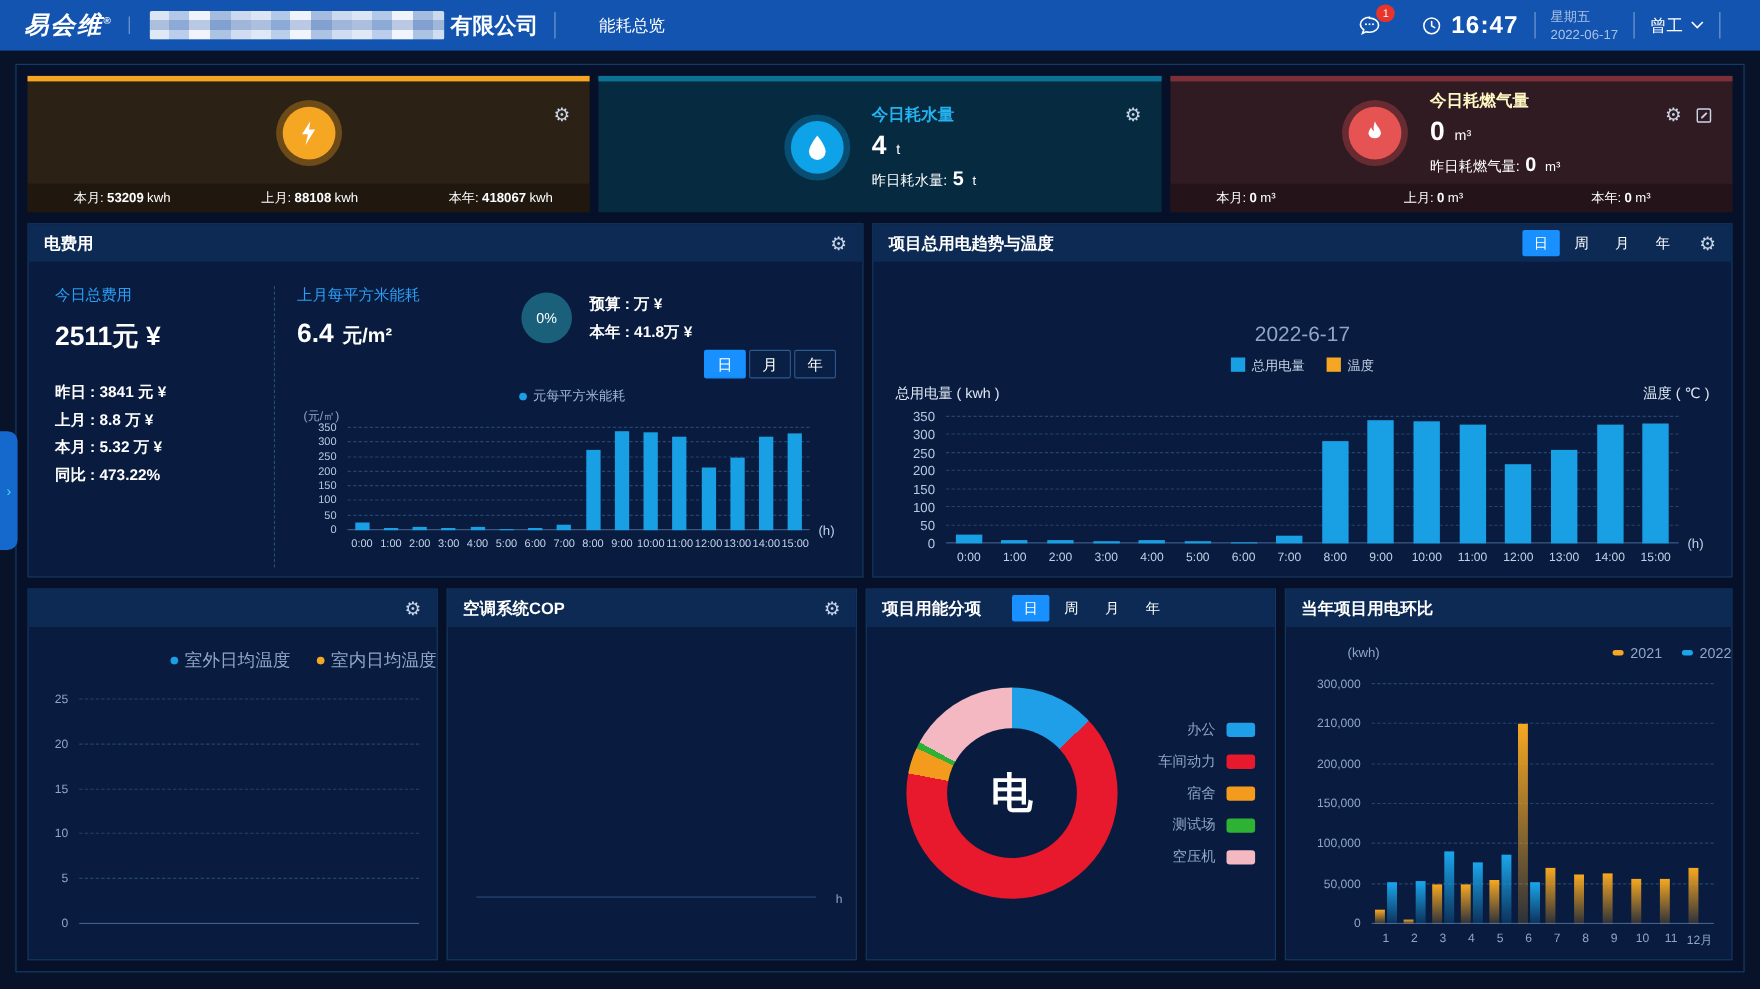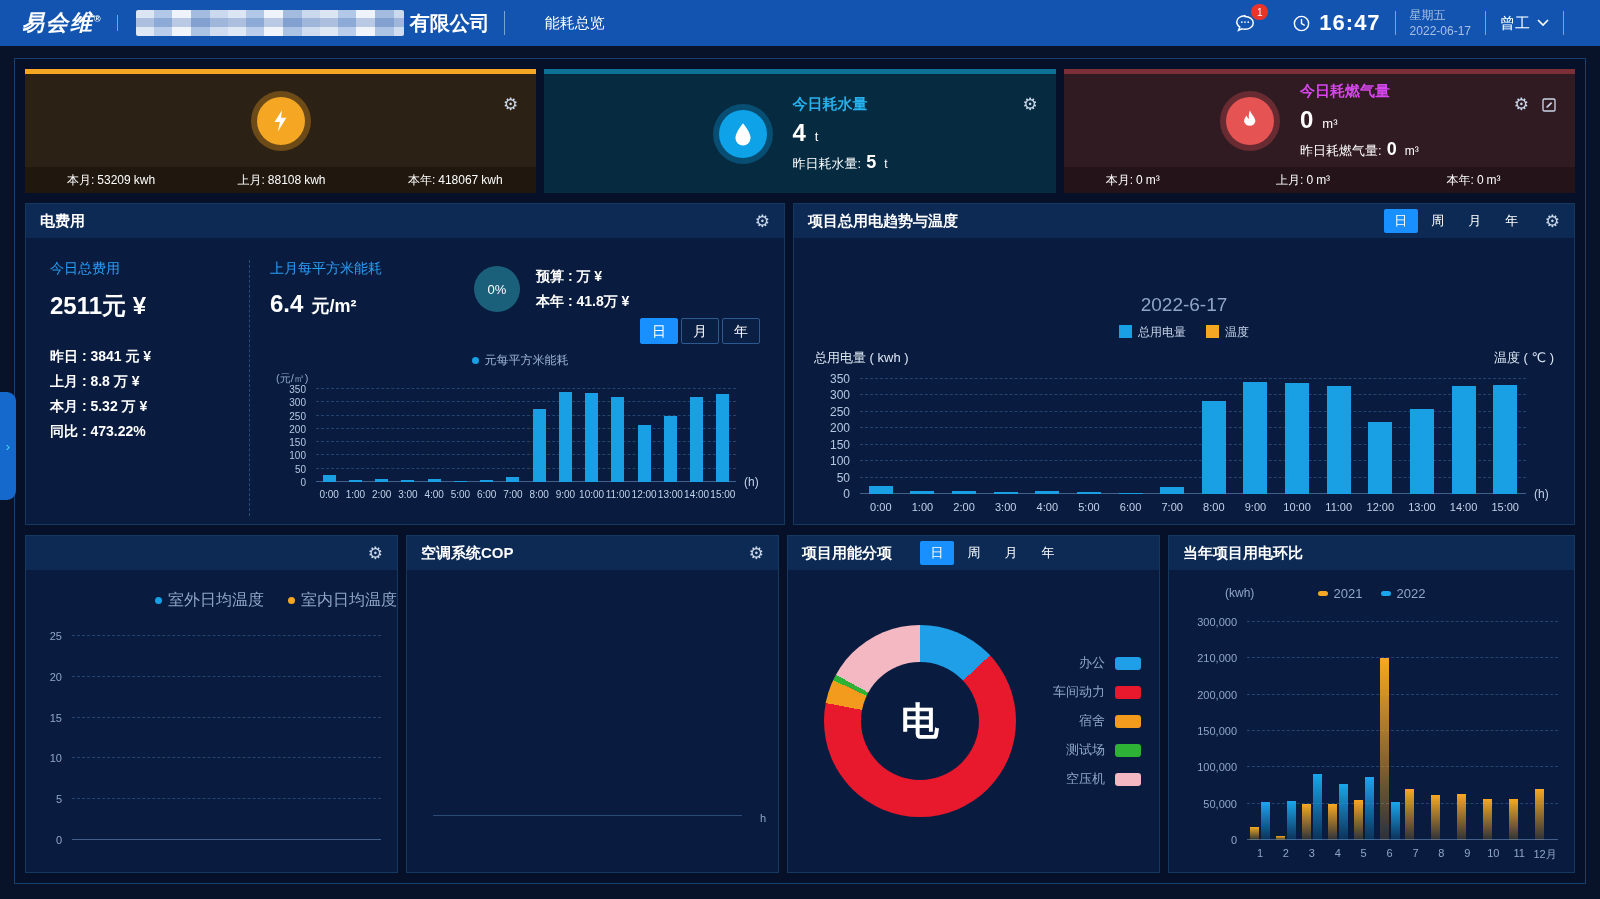--- a/index.html
+++ b/index.html
@@ -44,29 +44,29 @@
   .kpi-water .icon-ring{background:rgba(14,162,232,.30);}
   .kpi-gas .icon-ring{background:rgba(229,83,83,.30);}
   .icon-core{width:48px;height:48px;border-radius:50%;display:flex;align-items:center;justify-content:center;}
   .kpi-elec .icon-core{background:#f5a623;}
   .kpi-water .icon-core{background:#0ea2e8;}
   .kpi-gas .icon-core{background:#e55353;}
   .icon-core svg{width:26px;height:26px;}
   .kpi-title{font-size:15px;font-weight:bold;margin-bottom:5px;}
   .kpi-elec .kpi-title{color:#f5a623;}
   .kpi-water .kpi-title{color:#25b2f0;}
-  .kpi-gas .kpi-title{color:#d946ef;}
+  .kpi-gas .kpi-title{color:#fef9c3;}
   .kpi-value{font-size:24px;font-weight:bold;}
   .kpi-unit{font-size:13px;margin-left:9px;font-weight:normal;}
   .kpi-yline{font-size:13px;margin-top:5px;}
   .kpi-yval{font-size:18px;font-weight:bold;margin:0 5px;}
   .kpi-yunit{font-size:12px;margin-left:3px;}
   .kpi-stats{flex:0 0 26px;background:rgba(0,0,0,.25);display:flex;align-items:center;font-size:12px;}
   .kpi-stats .stat{flex:1;padding-left:42px;white-space:nowrap;}
-  .kpi-stats .sv{font-weight:normal;margin:0 3px;}
+  .kpi-stats .sv{font-weight:bold;margin:0 3px;}
   .card-icons{position:absolute;top:22px;right:18px;display:flex;gap:12px;color:#c9d6e8;align-items:center;}
   .gear{font-size:17px;color:#c9d6e8;cursor:pointer;line-height:1;}
   .edit-ic svg{width:16px;height:16px;display:block;}
 
   
   .panel{background:#091c3f;border:1px solid #14395f;display:flex;flex-direction:column;min-width:0;}
   .panel-hd{flex:0 0 34px;background:#0c2a54;display:flex;align-items:center;padding:0 14px;font-size:15px;font-weight:bold;}
   .panel-bd{flex:1;position:relative;min-height:0;display:flex;flex-direction:column;}
   .panel-hd .gear{margin-left:16px;}
   .panel-hd .gear.push{margin-left:auto;}
@@ -137,21 +137,21 @@
 
   
   .donut{position:absolute;width:192px;height:192px;border-radius:50%;left:36px;top:50%;transform:translateY(-50%);}
   .donut-hole{position:absolute;inset:37px;background:#091c3f;border-radius:50%;display:flex;align-items:center;justify-content:center;font-size:38px;font-weight:bold;}
   .dlegend{position:absolute;right:18px;top:50%;transform:translateY(-50%);display:flex;flex-direction:column;gap:11px;}
   .dlegend .drow{display:flex;align-items:center;justify-content:flex-end;gap:10px;font-size:13px;color:#8fa6c8;}
   .swatch{width:26px;height:13px;border-radius:3px;flex:0 0 26px;}
 
   
   .kwh-lab{position:absolute;left:56px;top:16px;font-size:12px;color:#8fa6c8;}
-  .yoy-legend{position:absolute;top:16px;left:0;right:0;display:flex;justify-content:center;gap:18px;font-size:13px;color:#8fa6c8;}
+  .yoy-legend{position:absolute;top:16px;left:0;right:0;display:flex;justify-content:flex-end;gap:18px;font-size:13px;color:#8fa6c8;}
   .mini-swatch{display:inline-block;width:10px;height:5px;border-radius:3px;margin-right:6px;vertical-align:2px;}
   .yoy-chart{position:absolute;left:78px;right:16px;top:52px;bottom:32px;}
   .yoy-chart .glab{font-size:11px;color:#8fa6c8;}
   .yoy-chart .xrow span{font-size:11px;color:#8fa6c8;}
   .gbar{width:9px;}
   .g-orange{background:linear-gradient(180deg,#f7a821 0%,rgba(247,168,33,.15) 100%);}
   .g-blue{background:linear-gradient(180deg,#1aa6ec 0%,rgba(26,166,236,.15) 100%);}
 
   
   .side-handle{position:absolute;left:0;top:392px;width:16px;height:108px;background:#1568cc;border-radius:0 9px 9px 0;display:flex;align-items:center;justify-content:center;color:#43d8f8;font-size:13px;cursor:pointer;z-index:5;}

